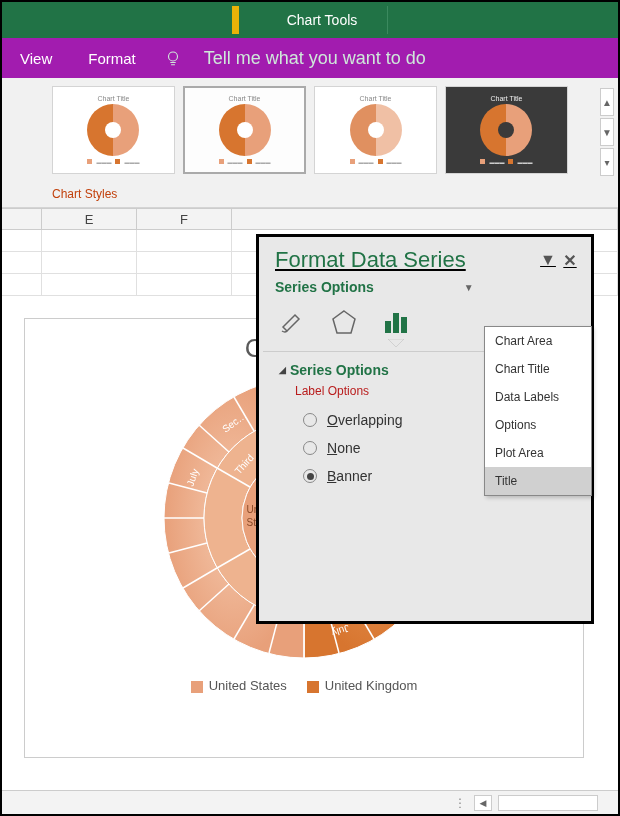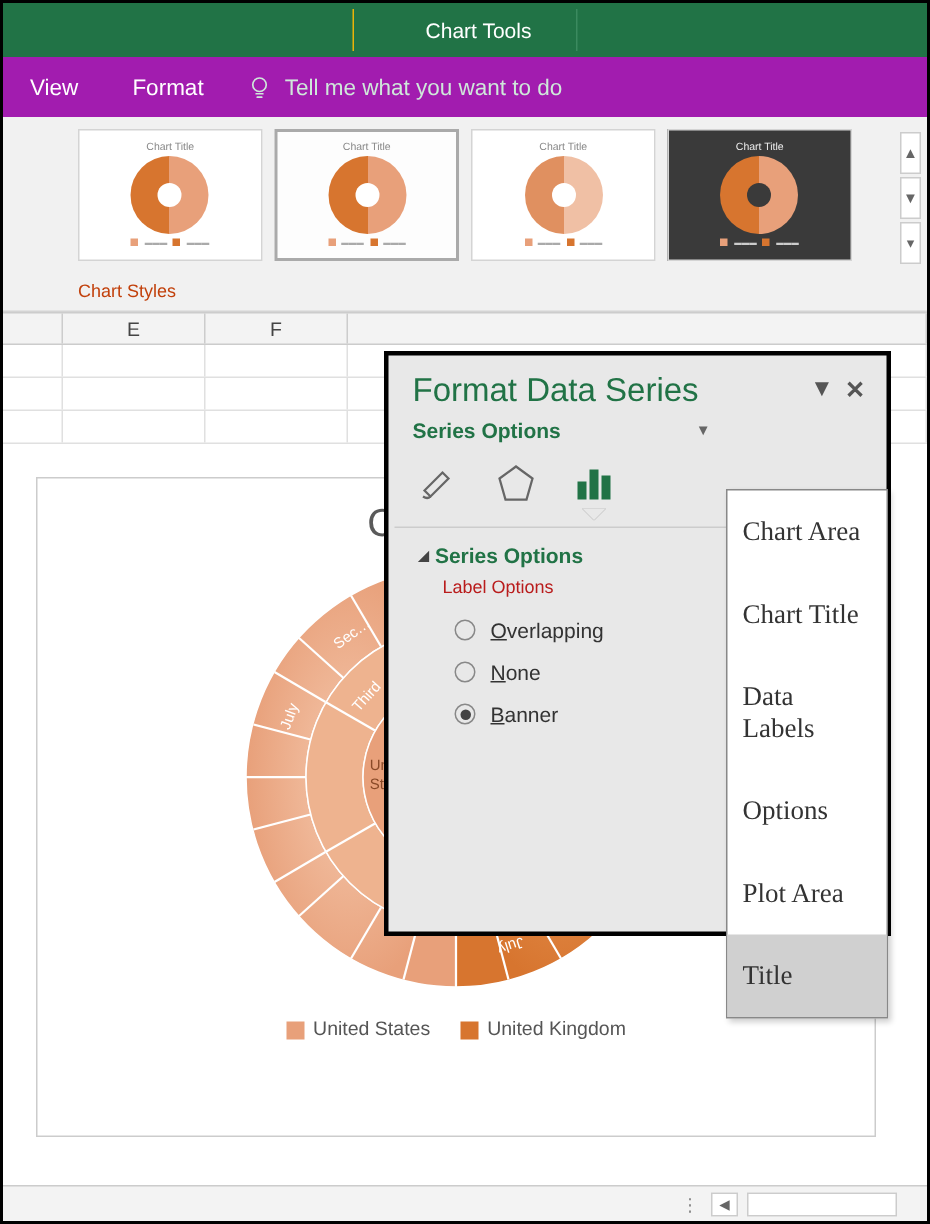--- a/index.html
+++ b/index.html
@@ -2,21 +2,21 @@
 <html><head>
 <meta charset="utf-8">
 <style>
   * { box-sizing: border-box; margin: 0; padding: 0; font-family: "Segoe UI", Arial, sans-serif; }
   body { width: 620px; height: 816px; background: #fff; position: relative; border: 2px solid #000; overflow: hidden; }
   .titlebar { height: 36px; background: #217346; display: flex; align-items: center; justify-content: center; }
   .titlebar .tools { color: #fff; font-size: 14px; font-weight: 400; padding: 6px 30px; }
   .tabbar { height: 40px; background: #a21caf; display: flex; align-items: stretch; }
   .tab { padding: 0 18px; display: flex; align-items: center; color: #fff; font-size: 15px; cursor: pointer; }
   .tab.active { background: #f1f1f1; color: #217346; }
-  .tellme { display: flex; align-items: center; color: #cfe8da; font-size: 15px; padding-left: 10px; cursor: text; gap: 8px; }
+  .tellme { display: flex; align-items: center; color: #cfe8da; font-size: 18px; padding-left: 10px; cursor: text; gap: 22px; }
   .bulb { width: 18px; height: 18px; }
   .ribbon { height: 130px; background: #f1f1f1; border-bottom: 1px solid #d4d4d4; position: relative; }
   .styles-row { display: flex; gap: 8px; padding: 8px 50px 0 50px; align-items: center; }
   .style-thumb { width: 126px; height: 88px; background: #fff; border: 1px solid #d4d4d4; display: flex; flex-direction: column; align-items: center; justify-content: center; cursor: pointer; position: relative; }
   .style-thumb.sel { border: 2px solid #aaa; background: #fdfdfd; }
   .style-thumb.dark { background: #3a3a3a; }
   .thumb-title { font-size: 7px; color: #888; margin-bottom: 2px; }
   .thumb-title.dark { color: #eee; }
   .sunmini { width: 52px; height: 52px; border-radius: 50%; position: relative; }
   .sunmini::after { content:''; position:absolute; inset: 18px; background: inherit; border-radius: 50%; background: #fff; }
@@ -30,49 +30,49 @@
   .colheads { display:flex; height:22px; border-top:1px solid #ccc; border-bottom:1px solid #ccc; background:#f3f3f3; }
   .colhead { width:95px; border-right:1px solid #ccc; text-align:center; font-size:13px; color:#444; line-height:22px; }
   .gridrow { display:flex; height:22px; border-bottom:1px solid #e0e0e0; }
   .cell { width:95px; border-right:1px solid #e0e0e0; }
   .chart-object { position:absolute; left: 22px; top: 110px; width: 560px; height: 440px; background:#fff; border:1px solid #ccc; }
   .chart-title { text-align:center; font-size:26px; color:#5a5a5a; font-weight:400; margin-top:14px; }
   .legend { display:flex; gap:20px; justify-content:center; align-items:center; margin-top:10px; font-size:13px; color:#555; }
   .legend .sw { width:12px; height:12px; display:inline-block; margin-right:6px; vertical-align:middle; }
   .sunburst-wrap { display:flex; justify-content:center; margin-top:4px; }
   .format-pane { position:absolute; right: 24px; top: 232px; width: 338px; height: 390px; background:#e8e8e8; border:3px solid #000; }
-  .fp-head { display:flex; align-items:center; padding: 10px 12px 0 16px; }
+  .fp-head { display:flex; align-items:center; padding: 10px 12px 0 16px; text-decoration: underline; }
   .fp-title { color:#217346; font-size:22px; font-weight:400; flex:1; }
   .fp-ctl { width:18px; height:18px; display:flex; align-items:center; justify-content:center; color:#555; cursor:pointer; margin-left:4px; }
   .fp-sub { color:#217346; font-size:14px; font-weight:600; padding: 6px 0 10px 16px; display:flex; align-items:center; gap:90px; }
   .fp-sub .dd { color:#666; font-size:10px; cursor:pointer; }
   .fp-icons { display:flex; gap:18px; padding: 0 0 12px 16px; align-items:end; }
   .fp-icon { width:34px; height:34px; cursor:pointer; display:flex; align-items:center; justify-content:center; }
   .fp-icon.active { border-bottom:0; }
   .fp-section { padding: 10px 16px 0 20px; }
   .fp-sect-title { color:#217346; font-size:14px; font-weight:600; display:flex; align-items:center; gap:4px; }
   .fp-sect-title .tri { font-size:9px; color:#444; }
   .fp-labopt { color:#b91c1c; font-size:12px; padding: 6px 0 8px 16px; }
   .radio-row { display:flex; align-items:center; gap:10px; padding: 6px 0 6px 24px; font-size:14px; color:#333; cursor:pointer; }
   .radio { width:14px; height:14px; border:1px solid #888; border-radius:50%; display:inline-flex; align-items:center; justify-content:center; }
   .radio.checked::after { content:''; width:7px; height:7px; border-radius:50%; background:#444; }
   .und { text-decoration: underline; }
   .dropdown { position:absolute; right: 26px; top: 324px; width: 108px; background:#fff; border:1px solid #888; box-shadow: 2px 2px 4px rgba(0,0,0,0.2); }
-  .dd-item { padding: 17px 10px; font-size:18px; color:#333; cursor:pointer;font-family:Liberation Serif, serif; }
+  .dd-item { padding: 7px 10px; font-size:12px; color:#333; cursor:pointer; }
   .dd-item.hl { background:#d0d0d0; }
   .bottom-scroll { position:absolute; left:0; right:0; bottom:0; height:24px; background:#f3f3f3; border-top:1px solid #ccc; display:flex; align-items:center; justify-content:flex-end; padding-right:20px; gap:6px; }
   .scroll-btn { width:18px; height:16px; background:#fff; border:1px solid #ccc; display:flex; align-items:center; justify-content:center; font-size:9px; color:#666; cursor:pointer; }
   .scroll-track { width:100px; height:16px; background:#fff; border:1px solid #ccc; position:relative; }
   .dots { color:#888; letter-spacing:2px; font-size:12px; }
 </style>
 </head>
 <body>
 
 <div class="titlebar">
-  <span class="tools" style="border-left:1px solid #eab308;border-right:1px solid #3b8a5f;padding-left:48px;">Chart Tools</span>
+  <span class="tools" style="border-left:7px solid #eab308;border-right:1px solid #3b8a5f;padding-left:48px;">Chart Tools</span>
 </div>
 
 <div class="tabbar">
   <div class="tab">View</div>
   <div class="tab">Format</div>
   <div class="tellme">
     <svg class="bulb" viewBox="0 0 24 24">
         <circle cx="12" cy="10" r="6" fill="none" stroke="#cfe8da" stroke-width="1.5"></circle>
         <path d="M9 18h6M10 21h4" stroke="#cfe8da" stroke-width="1.5" stroke-linecap="round"></path>
       </svg>

